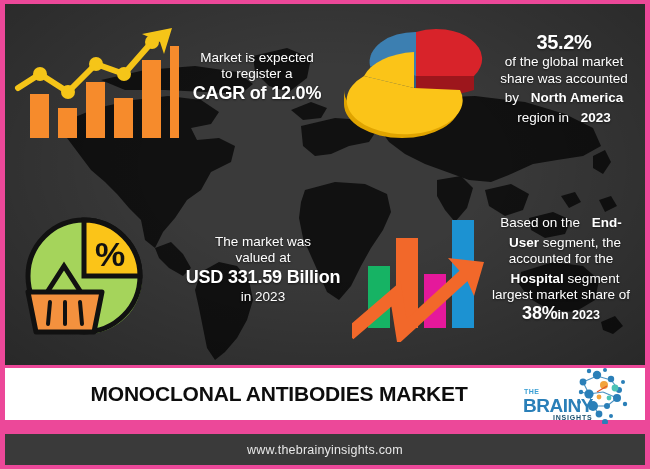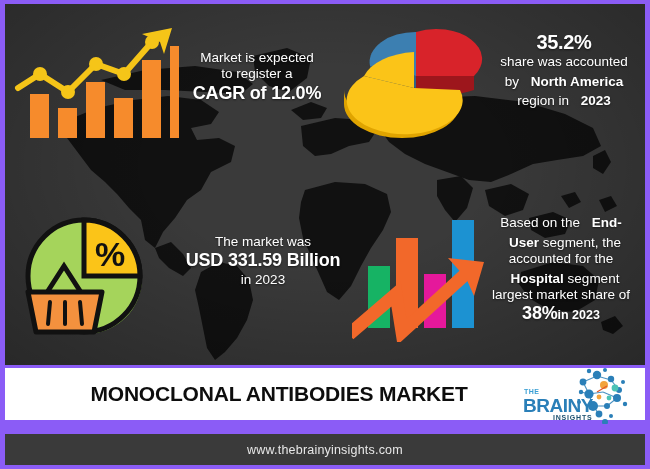--- a/index.html
+++ b/index.html
@@ -8,21 +8,21 @@
     background: #1b1b1b;
   }
   body {
     font-family: "Liberation Sans", sans-serif;
   }
   #infographic {
     position: relative;
     width: 650px;
     height: 469px;
     overflow: hidden;
-    background: #8b5cf6;
+    background: #ec4899;
   }
   
   .stage {
     position: absolute;
     left: 5px;
     top: 4px;
     width: 640px;
     height: 361px;
     background: #3a3a3a;
     overflow: hidden;
@@ -223,20 +223,21 @@
 
       <path d="M78 58 L32 48 A46 30 0 0 1 78 14 Z" fill="#3C7FB1"></path>
 
       <path d="M76 70 L26 58 A58 34 0 1 0 122 72 Z" fill="#FBC418"></path>
       <path d="M76 70 L26 58 A58 34 0 0 1 76 34 Z" fill="#FBC418"></path>
     </svg>
   </div>
 
   <div class="quad q-tr-txt txt">
     <span class="ln huge">35.2%</span>
+    <span class="ln lite">of the global market</span>
     <span class="ln lite">share was accounted</span>
     <span class="ln"><span class="lite">by </span><span class="mid">North America</span></span>
     <span class="ln"><span class="lite">region in </span><span class="mid">2023</span></span>
   </div>
 
   <div class="quad q-bl-art">
     <svg viewBox="0 0 155 130" width="155" height="130">
       <circle cx="74" cy="66" r="56" fill="#8FC64A"></circle>
       <circle cx="72" cy="64" r="56" fill="#A5D45B" stroke="#111111" stroke-width="5"></circle>
       <path d="M72 64 L72 8 A56 56 0 0 1 128 64 Z" fill="#FBC418" stroke="#111111" stroke-width="5"></path>
@@ -248,20 +249,21 @@
       <g stroke="#111111" stroke-width="4" stroke-linecap="round">
         <line x1="38" y1="90" x2="36" y2="112"></line>
         <line x1="53" y1="90" x2="53" y2="112"></line>
         <line x1="68" y1="90" x2="70" y2="112"></line>
       </g>
     </svg>
   </div>
 
   <div class="quad q-bl-txt txt">
     <span class="ln lite">The market was</span>
+    <span class="ln lite">valued at</span>
     <span class="ln big">USD 331.59 Billion</span>
     <span class="ln lite">in 2023</span>
   </div>
 
   <div class="quad q-br-art">
     <svg viewBox="0 0 155 130" width="155" height="130">
       <rect x="16" y="54" width="22" height="62" fill="#16B364"></rect>
       <rect x="44" y="26" width="22" height="90" fill="#F2682A"></rect>
       <rect x="72" y="62" width="22" height="54" fill="#E5189B"></rect>
       <rect x="100" y="8" width="22" height="108" fill="#1C92D2"></rect>

